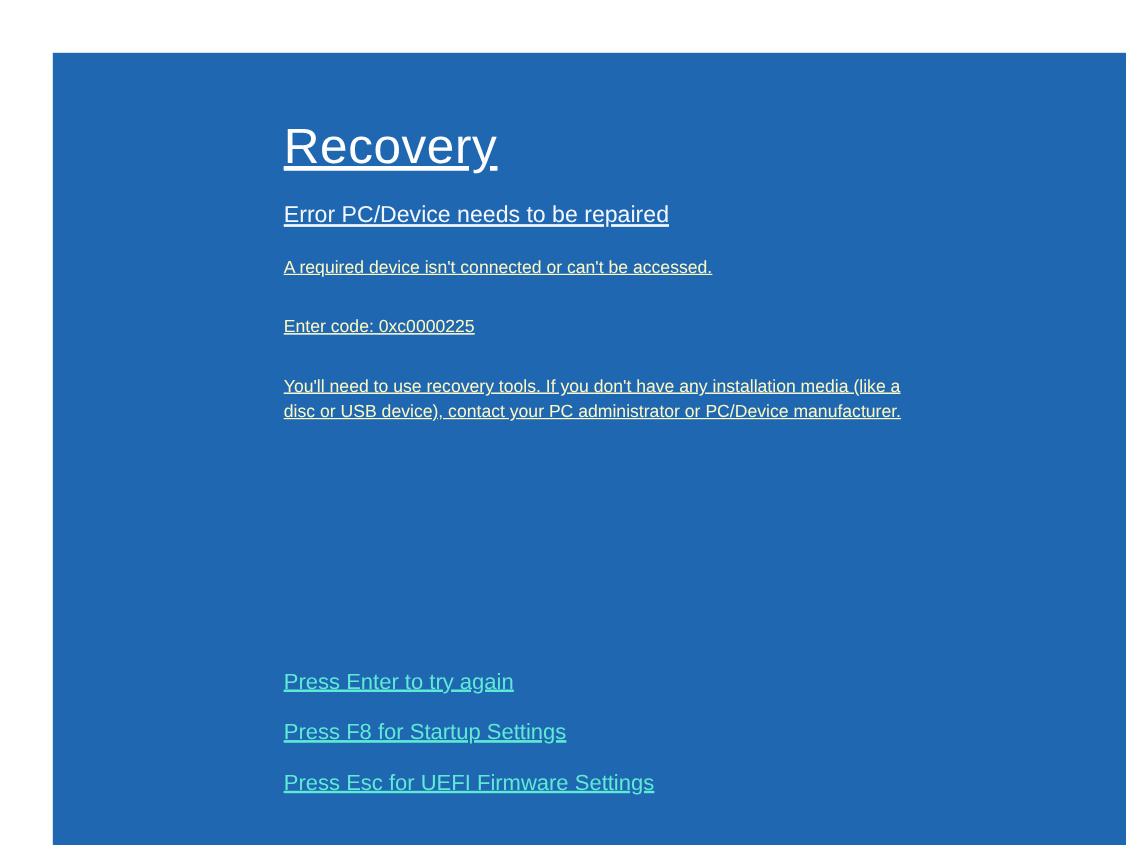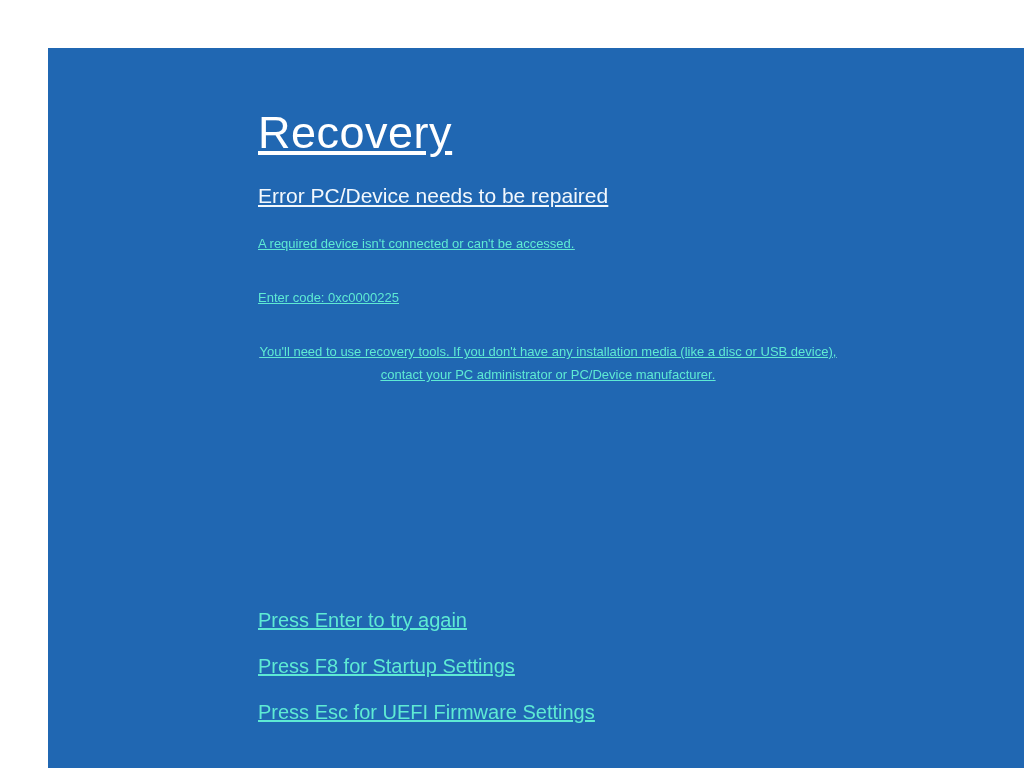--- a/index.html
+++ b/index.html
@@ -31,29 +31,29 @@
   }
 
   .subtitle {
     margin-top: 25px;
     font-size: 21px;
     font-weight: 300;
     color: #f2f8fd;
   }
 
   .body-text {
-    font-size: 13px;
+    font-size: 16px;
     font-weight: 400;
-    color: #5eead4;
+    color: #fef9c3;
     line-height: 23px;
   }
 
   .msg-line    { margin-top: 24px; }
   .error-code  { margin-top: 31px; }
-  .instructions{ margin-top: 31px; max-width: 580px; text-align: center; }
+  .instructions{ margin-top: 31px; max-width: 580px; }
 
   .key-options {
     position: absolute;
     left: 178px;
     top: 525px;
     font-size: 20px;
     font-weight: 300;
     line-height: 30px;
     color: #5eead4;
   }

